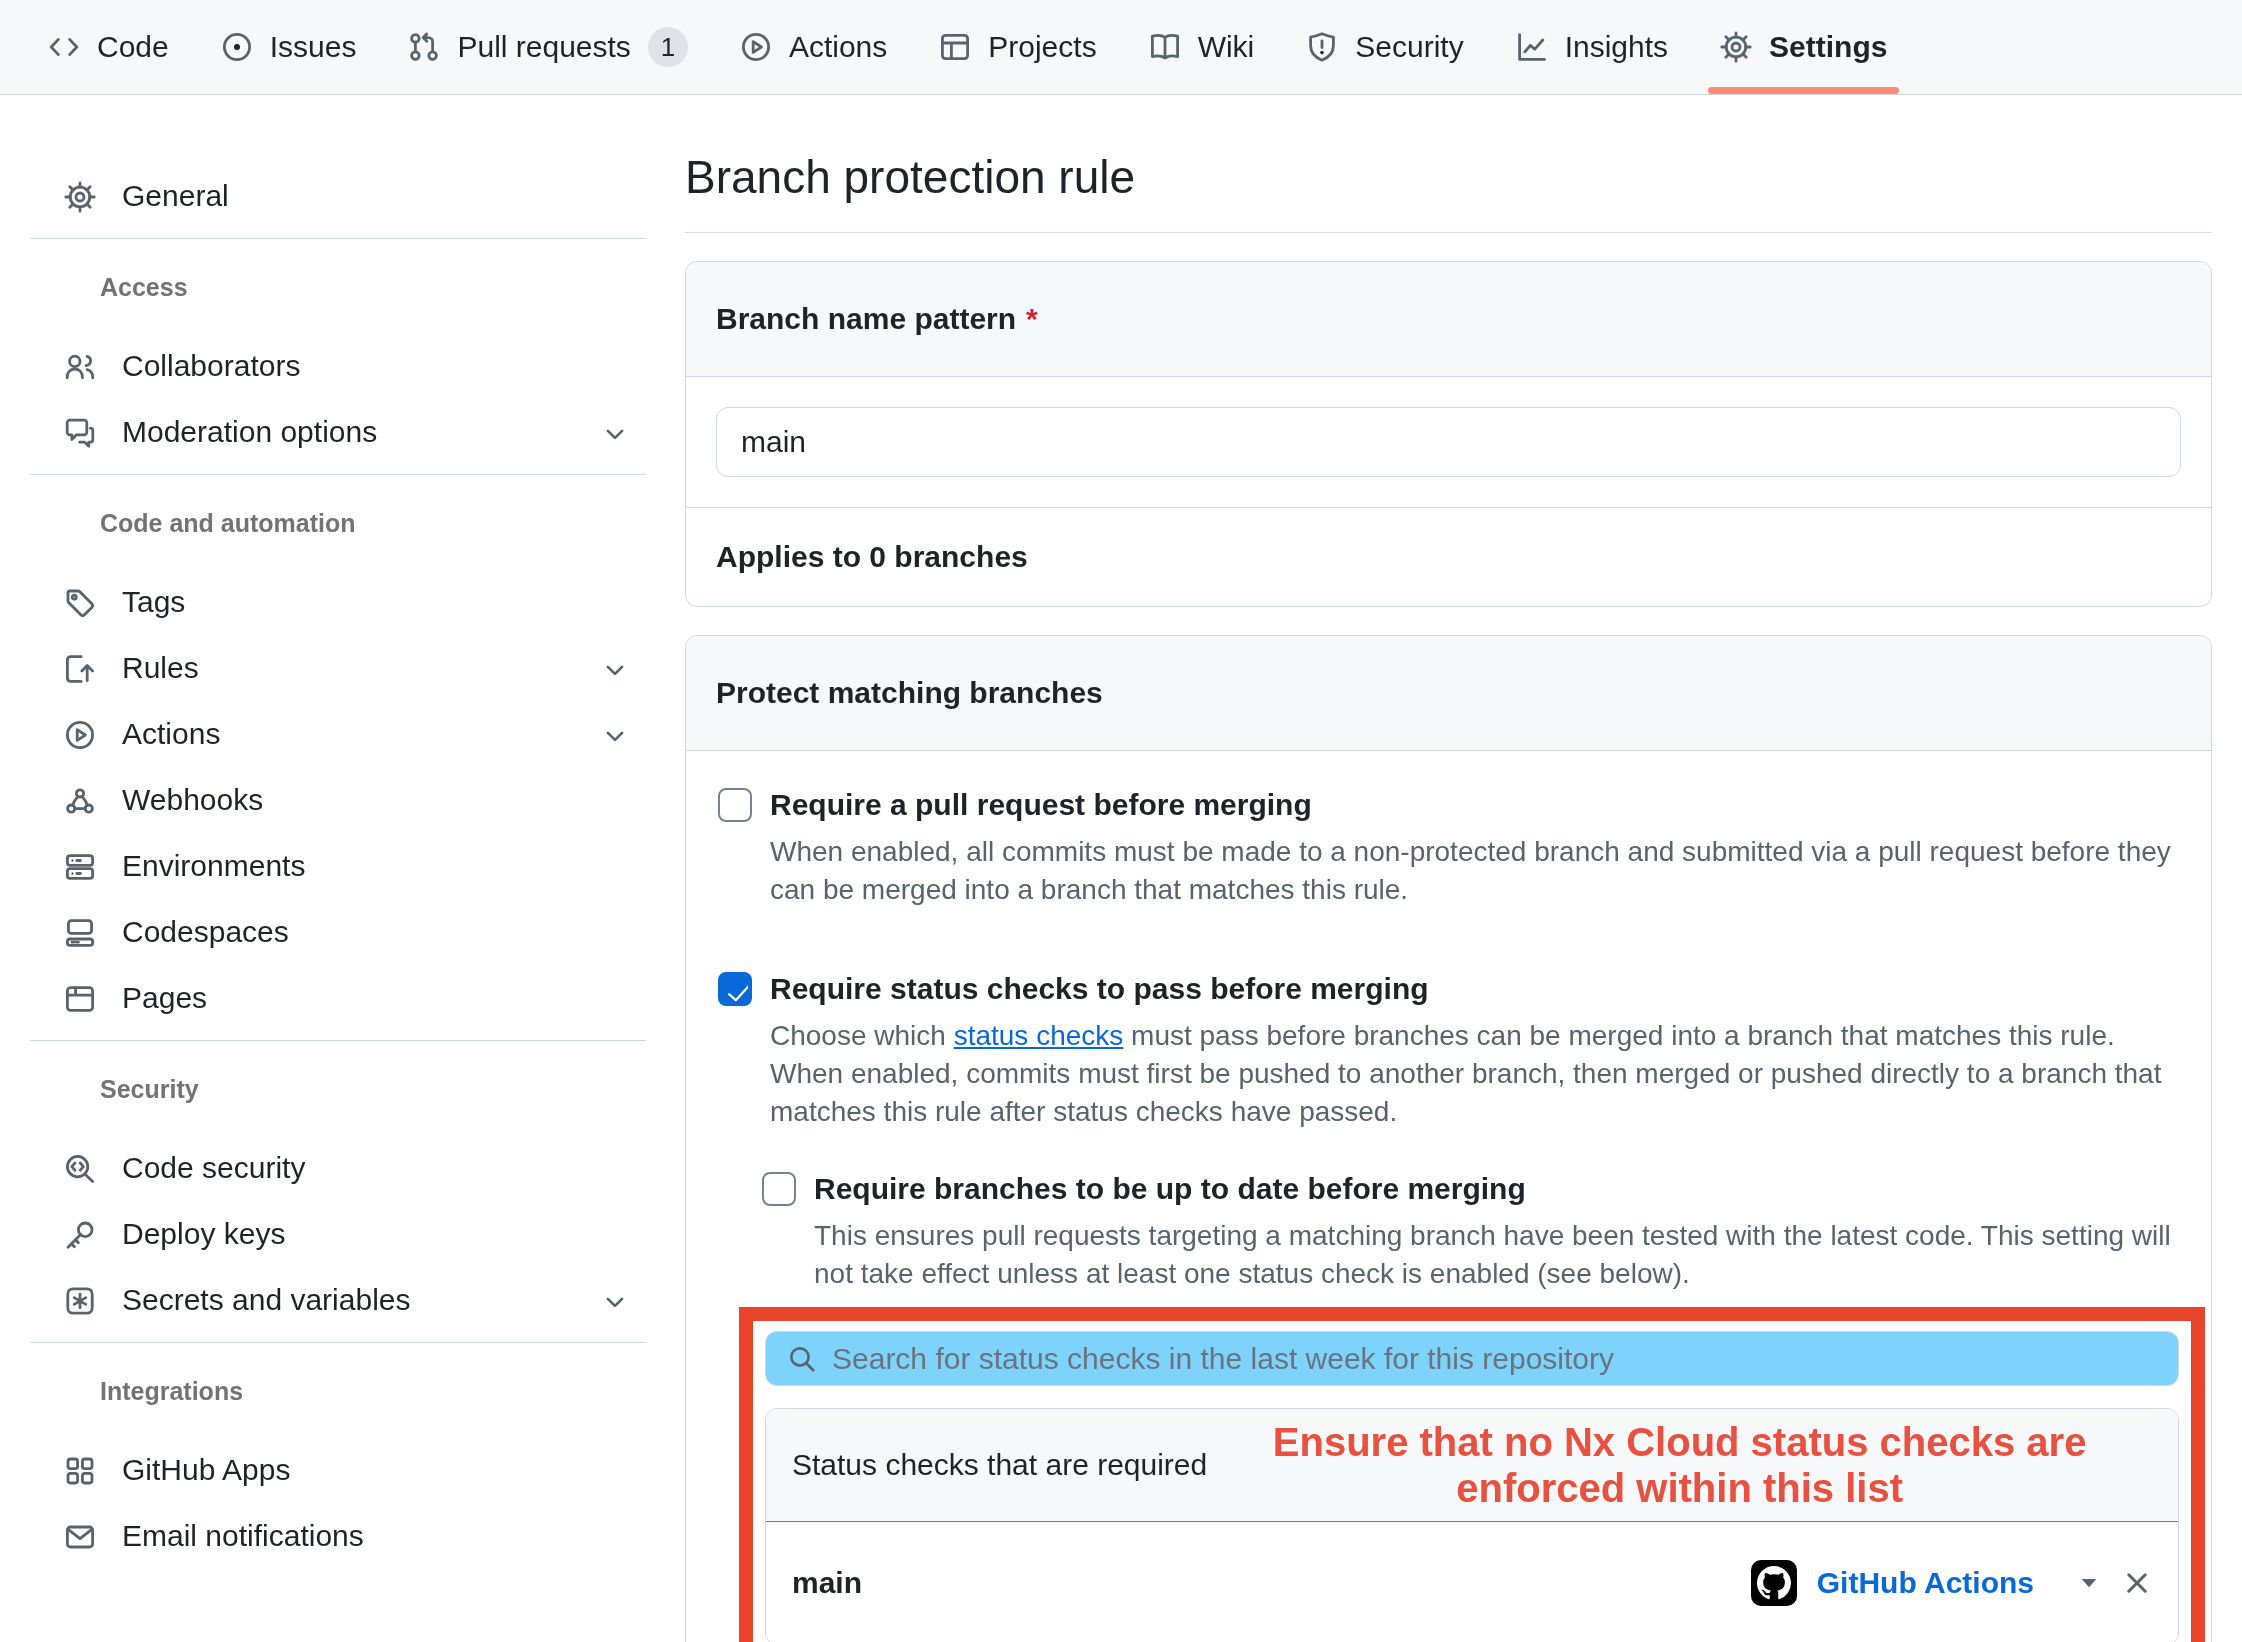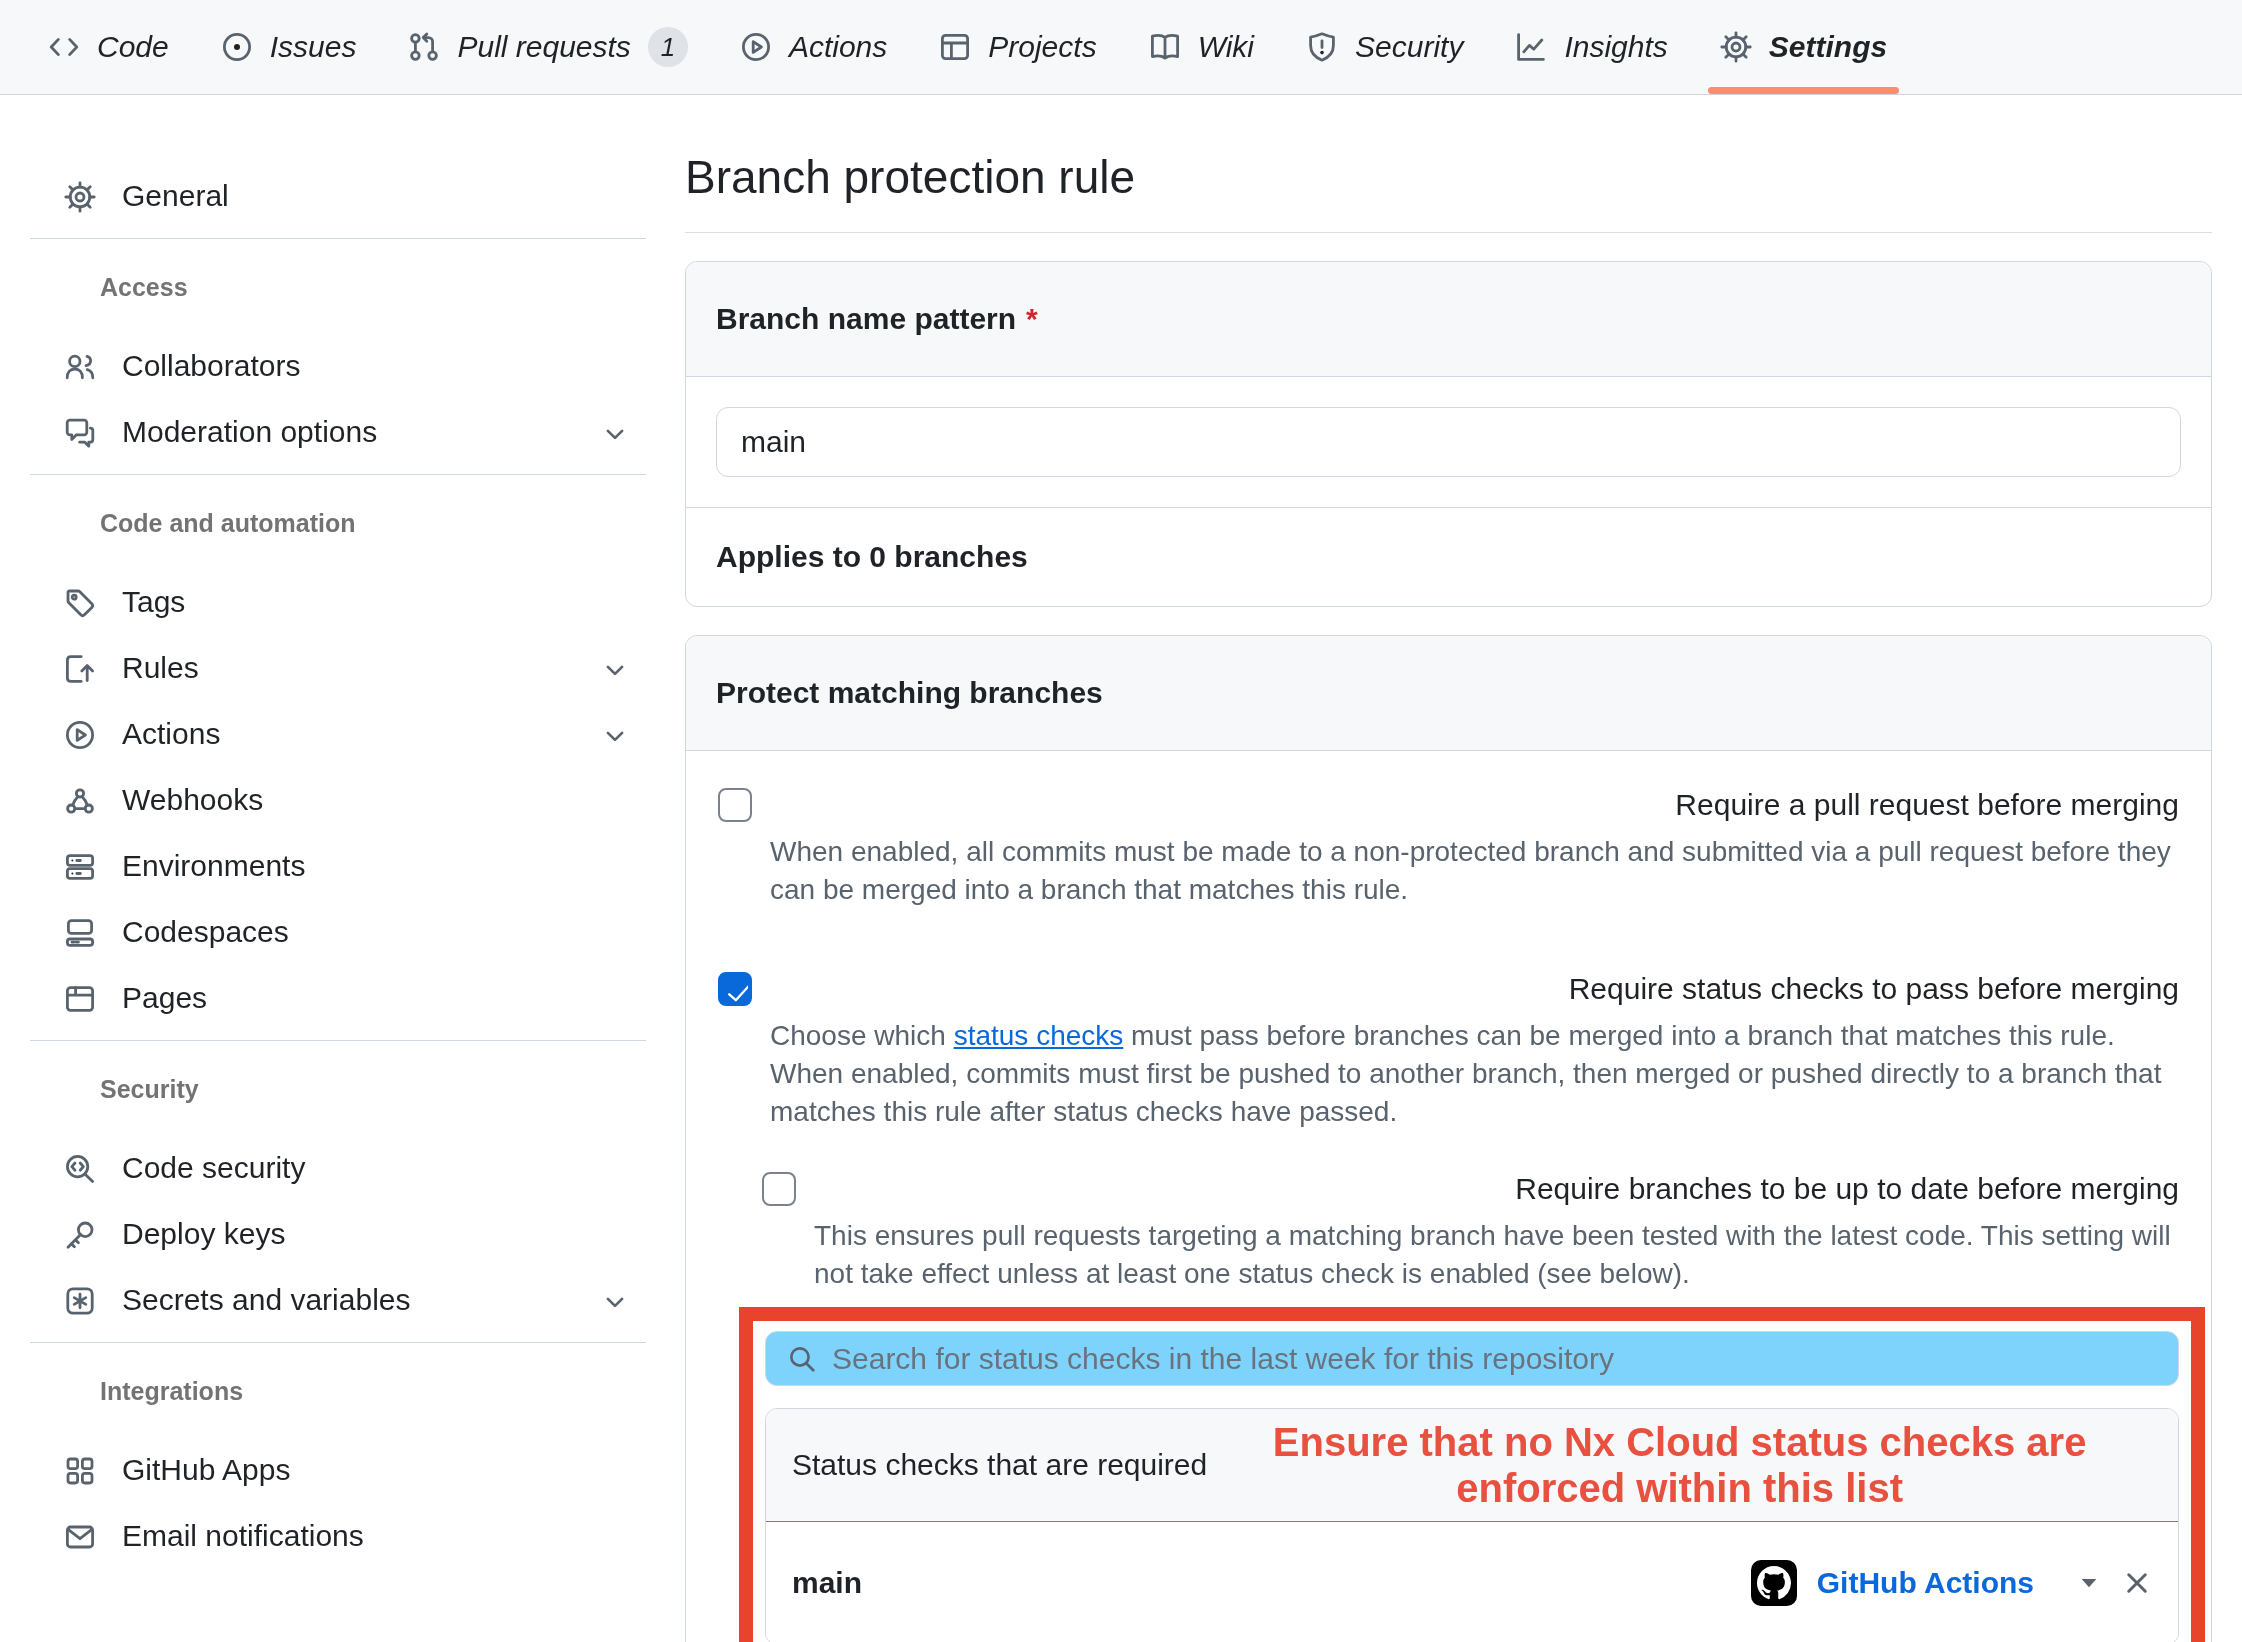--- a/index.html
+++ b/index.html
@@ -8,21 +8,21 @@
     font-family: "Liberation Sans", sans-serif;
     background:#ffffff; color:#1f2328;
     position:relative; overflow:hidden;
     -webkit-font-smoothing:antialiased;
   }
   svg.ic { display:block; fill:none; stroke:#59636e; stroke-width:1.4; stroke-linecap:round; stroke-linejoin:round; }
 
   
   .topnav {
     height:95px; background:#f6f8fa; border-bottom:1px solid #d0d7de;
-    display:flex; align-items:stretch; padding-left:22px;font-style:italic;
+    display:flex; align-items:stretch; padding-left:22px;
   }
   .tab {
     display:flex; align-items:center; gap:17px; padding:0 26px;
     font-size:30px; color:#1f2328; position:relative; cursor:pointer;
   }
   .tab .ic { width:32px; height:32px; }
   .tab.active { font-weight:700; }
   .tab.active::after {
     content:""; position:absolute; left:14px; right:14px; bottom:0;
     height:7px; border-radius:6px; background:#fd8c73;
@@ -80,21 +80,21 @@
   .opt { position:relative; padding-left:52px; }
   .opt + .opt { margin-top:62px; }
   .opt.nested { margin-left:44px; margin-top:40px; }
   .cb {
     position:absolute; left:0; top:1px; width:34px; height:34px;
     border:2px solid #79828e; border-radius:8px; background:#fff; cursor:pointer;
     display:flex; align-items:center; justify-content:center;
   }
   .cb.checked { background:#0969da; border-color:#0969da; }
   .cb svg { width:26px; height:26px; fill:none; stroke:#fff; stroke-width:2.3; stroke-linecap:round; stroke-linejoin:round; }
-  .opt-label { font-size:30px; font-weight:400; line-height:36px;text-align:right; }
+  .opt-label { font-size:30px; font-weight:700; line-height:36px; }
   .opt-desc {
     margin-top:10px; font-size:28px; color:#59636e; line-height:38px; max-width:1450px;
   }
   .opt-desc a { color:#0969da; text-decoration:underline; cursor:pointer; }
 
   
   .annotate-box {
     margin:14px -26px 0 21px;
     border:14px solid #e8432b; padding:10px 12px 12px 12px; background:#fff;
   }

